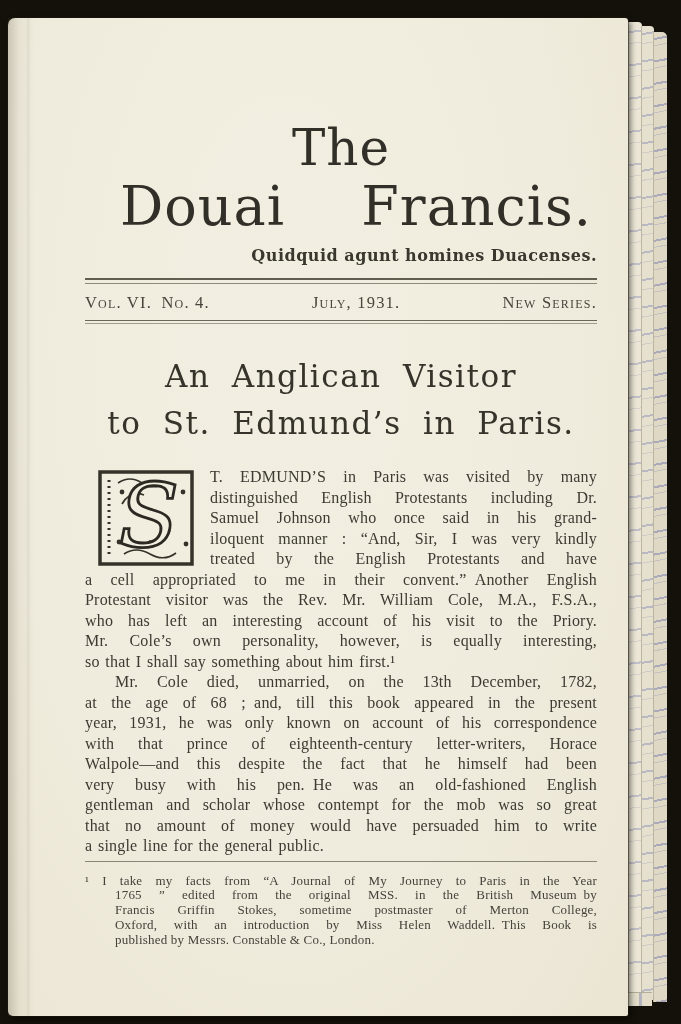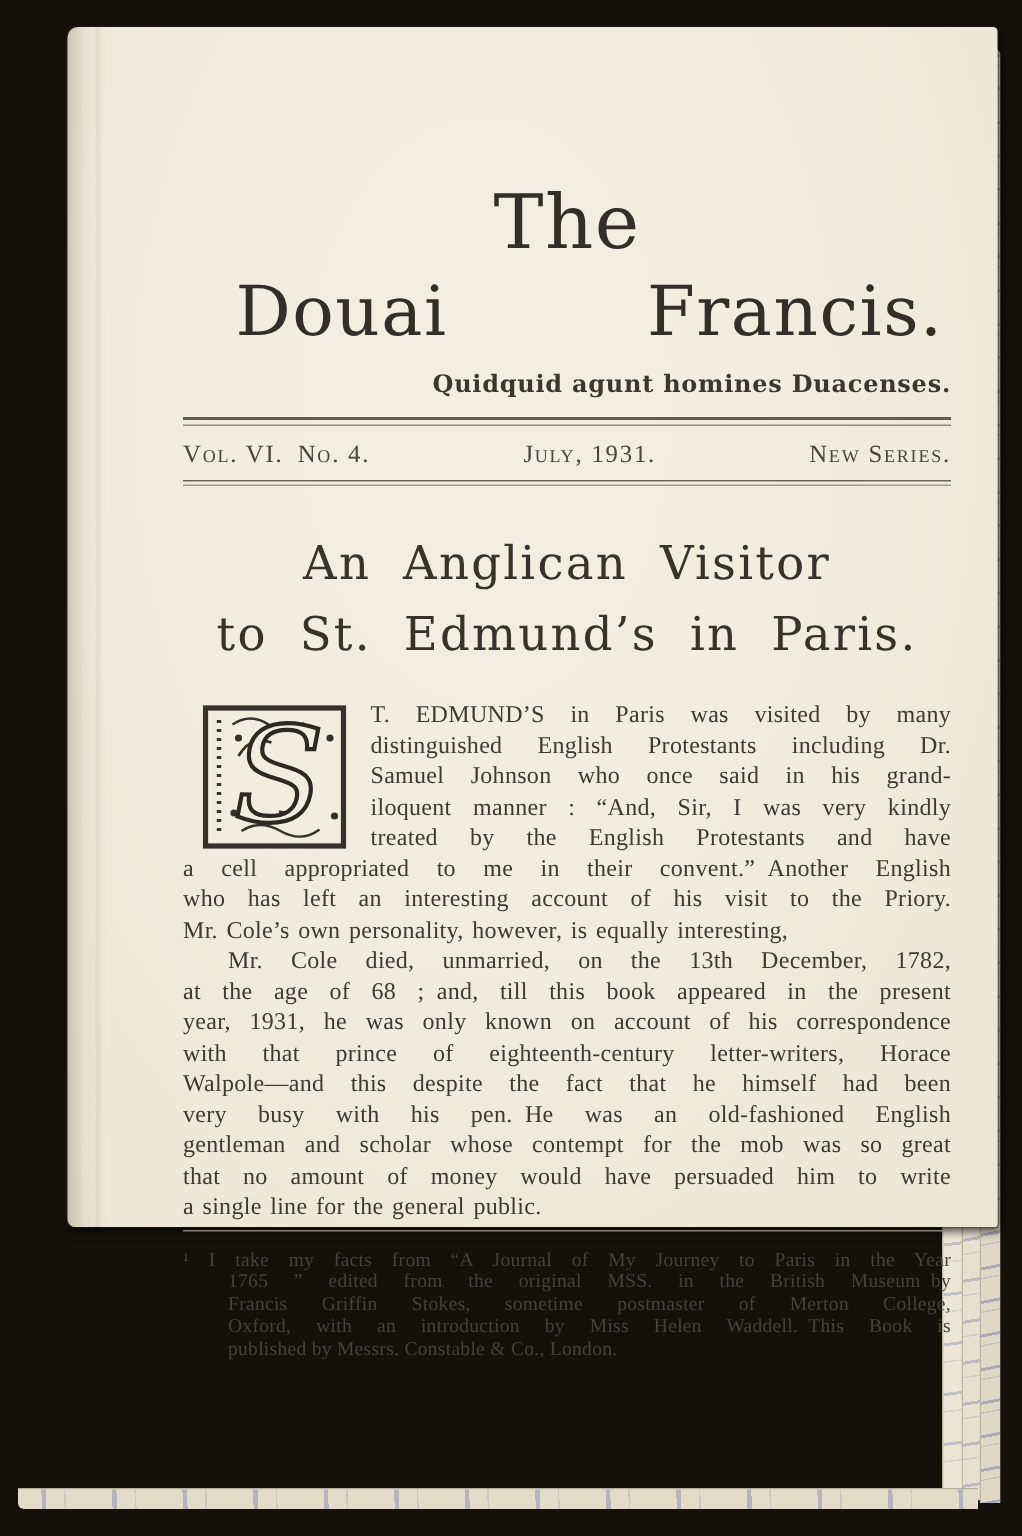--- a/index.html
+++ b/index.html
@@ -17,36 +17,35 @@
   .edge-2{left:641px;top:26px;width:12px;height:974px;border-top-right-radius:4px;
     background:#e6e1cf repeating-linear-gradient(171deg,transparent 0 7px,rgba(98,106,172,.34) 7px 9px,transparent 9px 17px,rgba(98,106,172,.18) 17px 18px,transparent 18px 27px);}
   .edge-3{left:653px;top:32px;width:13px;height:970px;border-top-right-radius:5px;
     background:#ded8c5 repeating-linear-gradient(169deg,transparent 0 6px,rgba(92,100,168,.40) 6px 8px,transparent 8px 13px,rgba(92,100,168,.20) 13px 14px,transparent 14px 22px);}
   .edge-bottom{position:absolute;left:12px;top:992px;width:640px;height:13px;
     border-top:1px solid #b3ad99;border-bottom-left-radius:4px;
     background:#e2dcc9 repeating-linear-gradient(88deg,transparent 0 16px,rgba(95,103,170,.35) 16px 19px,transparent 19px 31px,rgba(95,103,170,.18) 31px 32px,transparent 32px 47px);}
 
   
   .page{
-    position:absolute;left:8px;top:18px;width:620px;height:800px;
+    position:absolute;left:8px;top:18px;width:620px;height:998px;
     background:radial-gradient(ellipse at 45% 32%,#f2efe2 0%,#f0ecdd 55%,#eae5d3 100%);
     border-radius:7px 3px 2px 5px;
     box-shadow:0 0 0 1px rgba(40,35,20,.35), 2px 3px 6px rgba(0,0,0,.6);
-    margin-left:37px;
   }
   .gutter-shadow{position:absolute;left:0;top:0;bottom:0;width:40px;pointer-events:none;
     background:linear-gradient(90deg,rgba(70,60,40,.22) 0,rgba(70,60,40,.05) 11px,rgba(70,60,40,0) 27px),
                linear-gradient(90deg,transparent 18px,rgba(70,60,40,.07) 20px,transparent 23px);}
   .content{position:relative;padding:0 31px 0 77px;color:#3d3a32;}
 
   
   .title-top{margin-top:101px;text-align:center;font-family:"DejaVu Serif",serif;
     font-size:50px;line-height:58px;letter-spacing:1px;color:#322f28;}
   .title-main{display:flex;justify-content:space-between;margin:1px 5px 0 35px;
-    font-family:"DejaVu Serif",serif;font-size:46px;line-height:58px;letter-spacing:1px;color:#322f28;}
+    font-family:"DejaVu Serif",serif;font-size:54px;line-height:58px;letter-spacing:1px;color:#322f28;}
   .motto{margin-top:7px;text-align:right;font-family:"DejaVu Serif",serif;font-weight:bold;
     font-size:16px;line-height:26px;letter-spacing:.5px;color:#3a372e;}
   .rule-double{margin-top:9px;height:3px;border-top:2px solid #615d4f;border-bottom:1px solid #8d8979;}
   .vol-row{margin-top:8px;display:flex;justify-content:space-between;
     font-variant:small-caps;font-size:16.5px;line-height:22px;letter-spacing:1.2px;color:#48453c;}
   .rule-single{margin-top:6px;height:2px;border-top:1.5px solid #6b6759;border-bottom:1px solid #a19c8b;}
 
   
   .article-title{margin-top:29px;text-align:center;white-space:nowrap;
     font-family:"DejaVu Serif",serif;font-size:31px;line-height:47px;
@@ -116,22 +115,24 @@
               <text x="51" y="77" font-size="88" text-anchor="middle" font-family="DejaVu Serif, serif" font-style="italic" fill="#f2eedf" stroke="#2c2923" stroke-width="2.8" aria-label="S">S</text>
             </svg>
           </div>
           <div class="para para-1">
               <div class="line">T. EDMUND’S in Paris was visited by many</div>
               <div class="line">distinguished English Protestants including Dr.</div>
               <div class="line">Samuel Johnson who once said in his grand-</div>
               <div class="line">iloquent manner : “And, Sir, I was very kindly</div>
               <div class="line">treated by the English Protestants and have</div>
               <div class="line">a cell appropriated to me in their convent.” Another English</div>
+              <div class="line">Protestant visitor was the Rev. Mr. William Cole, M.A., F.S.A.,</div>
               <div class="line">who has left an interesting account of his visit to the Priory.</div>
               <div class="line">Mr. Cole’s own personality, however, is equally interesting,</div>
+              <div class="line">so that I shall say something about him first.¹</div>
             </div>
           <div class="para para-2">
               <div class="line">Mr. Cole died, unmarried, on the 13th December, 1782,</div>
               <div class="line">at the age of 68 ; and, till this book appeared in the present</div>
               <div class="line">year, 1931, he was only known on account of his correspondence</div>
               <div class="line">with that prince of eighteenth-century letter-writers, Horace</div>
               <div class="line">Walpole—and this despite the fact that he himself had been</div>
               <div class="line">very busy with his pen. He was an old-fashioned English</div>
               <div class="line">gentleman and scholar whose contempt for the mob was so great</div>
               <div class="line">that no amount of money would have persuaded him to write</div>

